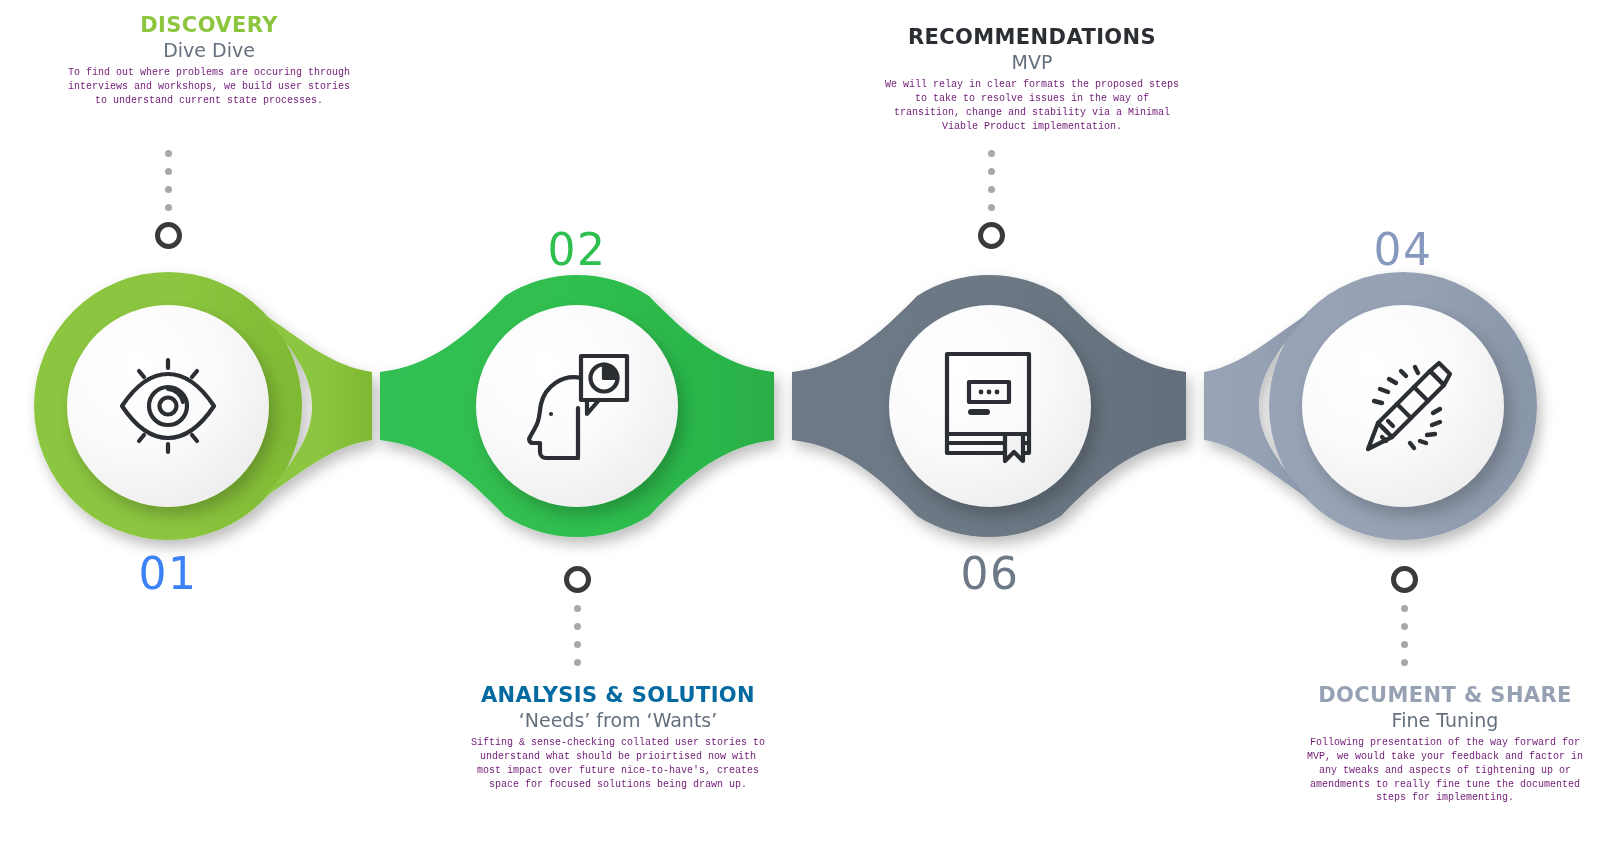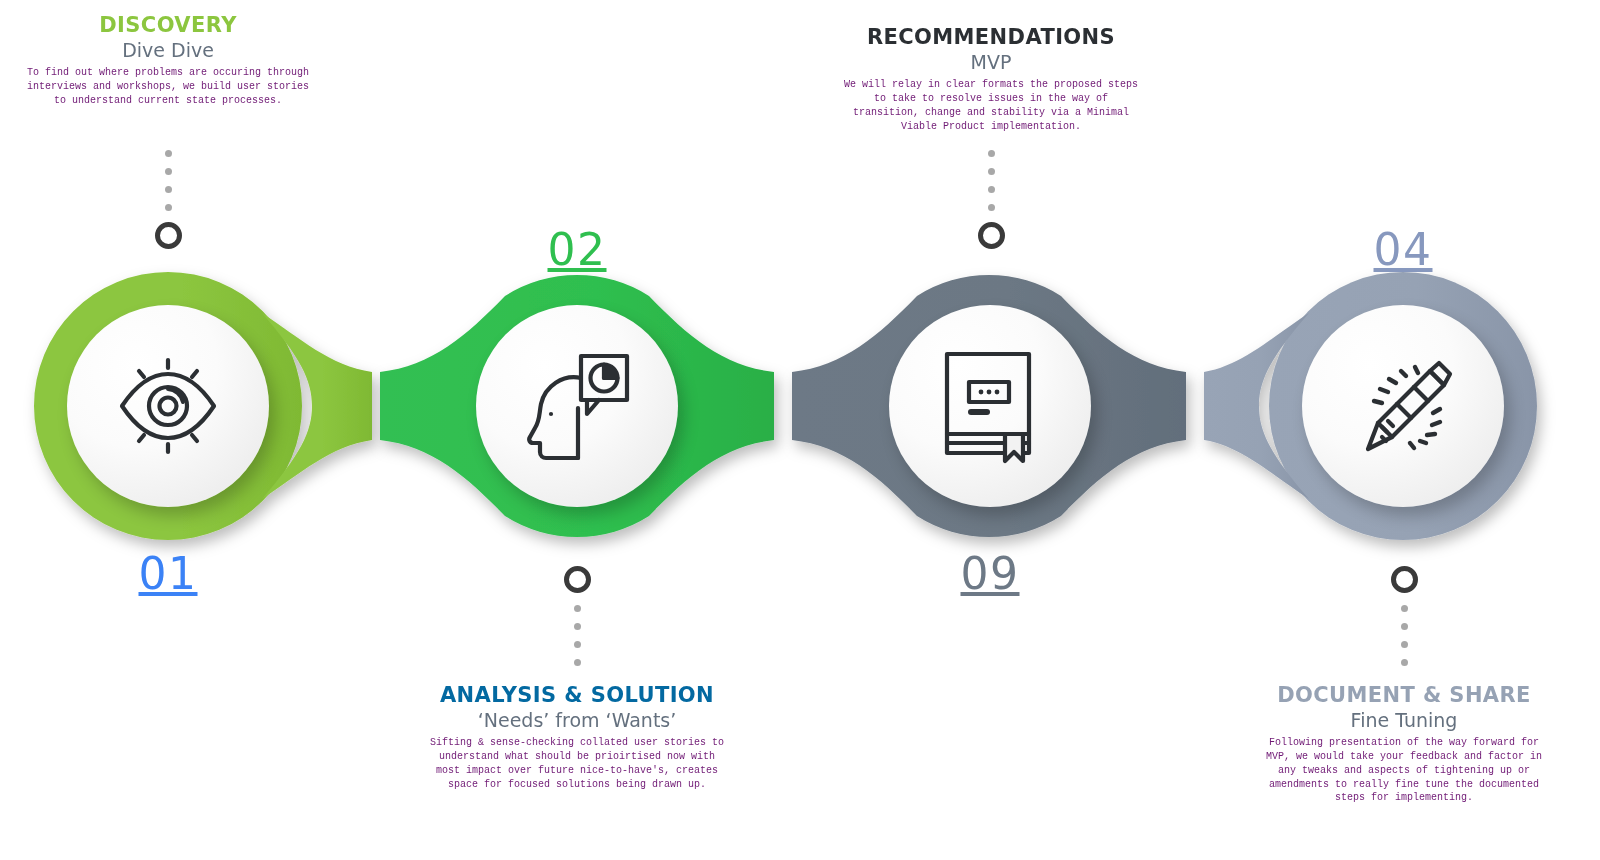--- a/index.html
+++ b/index.html
@@ -32,28 +32,28 @@
 
   
   .stepnum {
     position: absolute;
     font-size: 44px;
     font-weight: 400;
     letter-spacing: 1.5px;
     font-family: "DejaVu Sans", sans-serif;
     text-align: center;
     width: 140px;
-    text-decoration: underline;
   }
 
   
   .txtblock {
     position: absolute;
     width: 300px;
     text-align: center;
+    margin-left: 41px;
   }
   .t-title {
     font-size: 21px;
     font-weight: bold;
     letter-spacing: 0.4px;
     line-height: 1.12;
     font-family: "DejaVu Sans", sans-serif;
   }
   .t-sub {
     font-size: 19px;
@@ -242,21 +242,21 @@
           <path d="M91 85 l-8 1"></path>
           <path d="M82 94 l-6 -2"></path>
           <path d="M70 99 l-4 -5"></path>
         </g>
       </svg>
     </span>
   </div>
 
   <div class="stepnum" style="left:98px; top:548px; color:#3b82f6;">01</div>
   <div class="stepnum" style="left:507px; top:224px; color:#2FBF4F;">02</div>
-  <div class="stepnum" style="left:920px; top:548px; color:#6D7986;">09</div>
+  <div class="stepnum" style="left:920px; top:548px; color:#6D7986;">06</div>
   <div class="stepnum" style="left:1333px; top:224px; color:#8798BE;">04</div>
 
   <div class="connector up" style="left:153px; top:150px;">
     <div class="dot"></div>
     <div class="dot"></div>
     <div class="dot"></div>
     <div class="dot"></div>
     <div class="ring"></div>
   </div>
 

